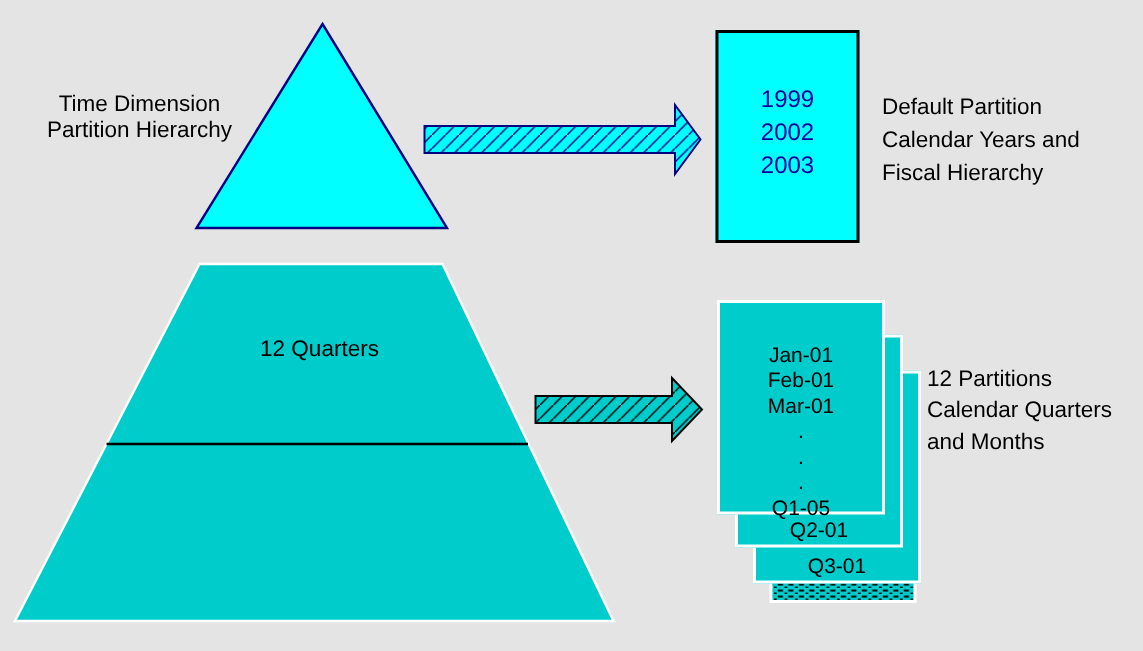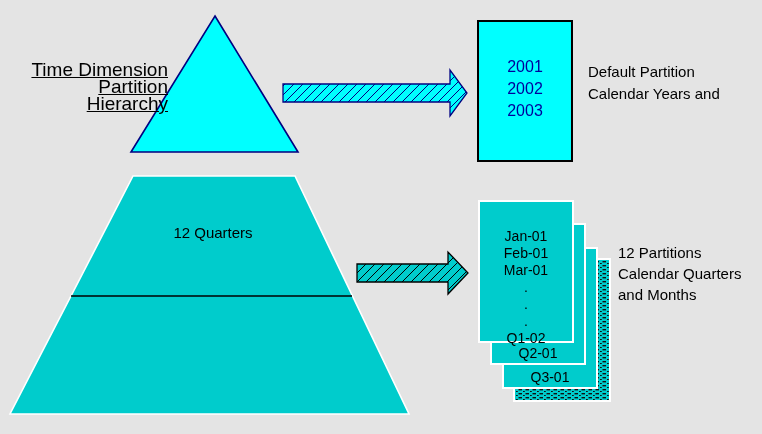--- a/index.html
+++ b/index.html
@@ -6,39 +6,39 @@
   .canvas{
     position:relative;width:762px;height:434px;
     background:#e4e4e4;overflow:hidden;
     font-family:"Liberation Sans",sans-serif;
   }
   .canvas svg.shapes{position:absolute;left:0;top:0;}
   .lbl{position:absolute;color:#000;}
   .lbl span{display:block;}
 
   
-  .left-title{left:18px;top:61px;width:150px;font-size:19px;line-height:17px;text-align:right;text-decoration:underline;}
+  .left-title{left:18px;top:61px;width:150px;font-size:15px;line-height:17px;text-align:center;}
   
   .tri-label{left:163px;top:105px;width:104px;font-size:15px;color:#00009c;text-align:center;}
   
   .years-box{
     position:absolute;left:477px;top:20px;width:96px;height:142px;
     background:#00ffff;border:2px solid #000;box-sizing:border-box;
     color:#00009c;font-size:16px;line-height:22px;text-align:center;
     padding-top:34px;
   }
   .years-box span{display:block;}
   
   .top-caption{left:588px;top:61px;width:160px;font-size:15px;line-height:22px;}
   
   .quarters-label{left:143px;top:224px;width:140px;font-size:15px;text-align:center;}
   .months-label{left:143px;top:345px;width:140px;font-size:15px;text-align:center;}
   
   .stack-box{
-    position:absolute;width:96px;height:142px;box-sizing:border-box;
+    position:absolute;width:112px;height:142px;box-sizing:border-box;
     background:#00cccc;border:2px solid #ffffff;color:#000;font-size:14px;
   }
   .stack-box .qlabel{position:absolute;left:0;right:0;bottom:2px;text-align:center;}
   .box2{left:490px;top:223px;}
   .box3{left:502px;top:247px;}
   .box1{left:478px;top:200px;height:143px;}
   .box1-text{padding-top:26px;text-align:center;line-height:17px;}
   .box1-text span{display:block;}
   
   .bottom-caption{left:618px;top:242px;width:150px;font-size:15px;line-height:21px;}
@@ -77,47 +77,48 @@
     <rect x="514" y="259" width="96" height="142" fill="url(#dotsTeal)" stroke="#ffffff" stroke-width="2"></rect>
   </svg>
 
   <div class="lbl left-title">
     <span>Time Dimension</span>
     <span>Partition Hierarchy</span>
   </div>
 
 
   <div class="years-box">
-    <span>2001</span>
+    <span>1999</span>
     <span>2002</span>
     <span>2003</span>
   </div>
 
   <div class="lbl top-caption">
     <span>Default Partition</span>
     <span>Calendar Years and</span>
+    <span>Fiscal Hierarchy</span>
   </div>
 
   <div class="lbl quarters-label">12 Quarters</div>
 
   <div class="stack-box box3">
     <div class="qlabel">Q3-01</div>
   </div>
   <div class="stack-box box2">
     <div class="qlabel">Q2-01</div>
   </div>
   <div class="stack-box box1">
     <div class="box1-text">
       <span>Jan-01</span>
       <span>Feb-01</span>
       <span>Mar-01</span>
       <span>.</span>
       <span>.</span>
       <span>.</span>
-      <span>Q1-02</span>
+      <span>Q1-05</span>
     </div>
   </div>
 
   <div class="lbl bottom-caption">
     <span>12 Partitions</span>
     <span>Calendar Quarters</span>
     <span>and Months</span>
   </div>
 
 </div>

